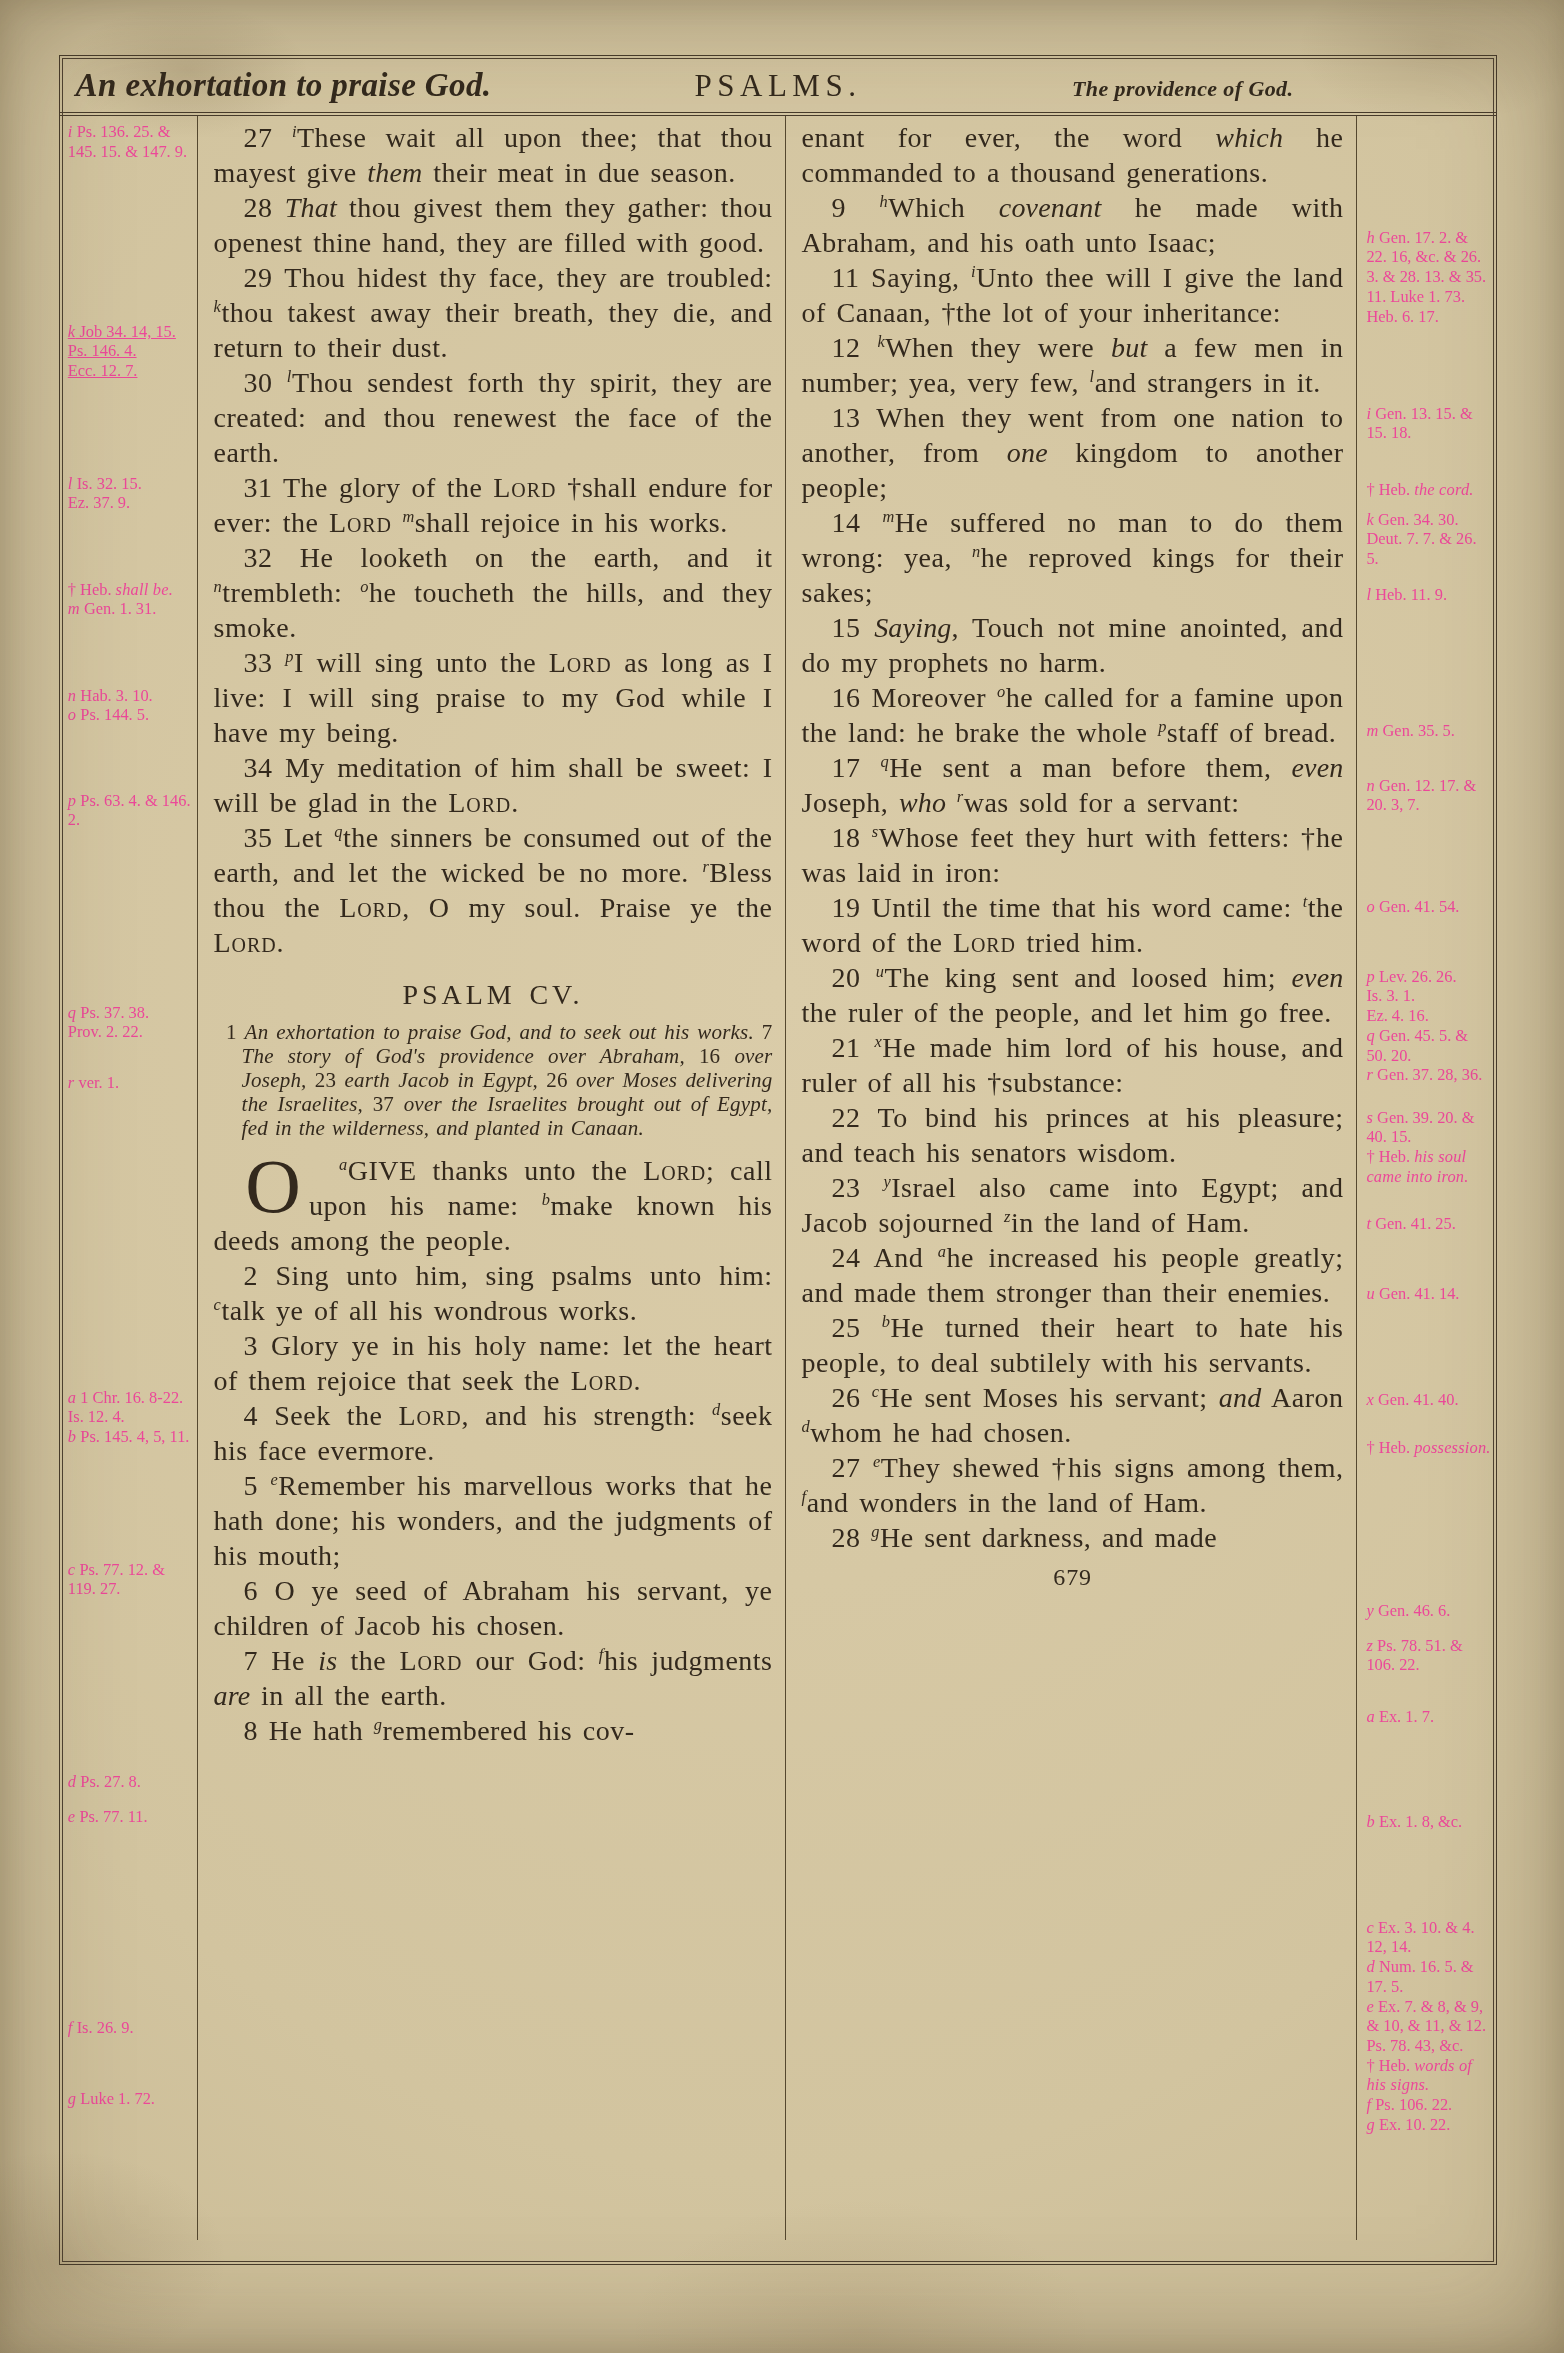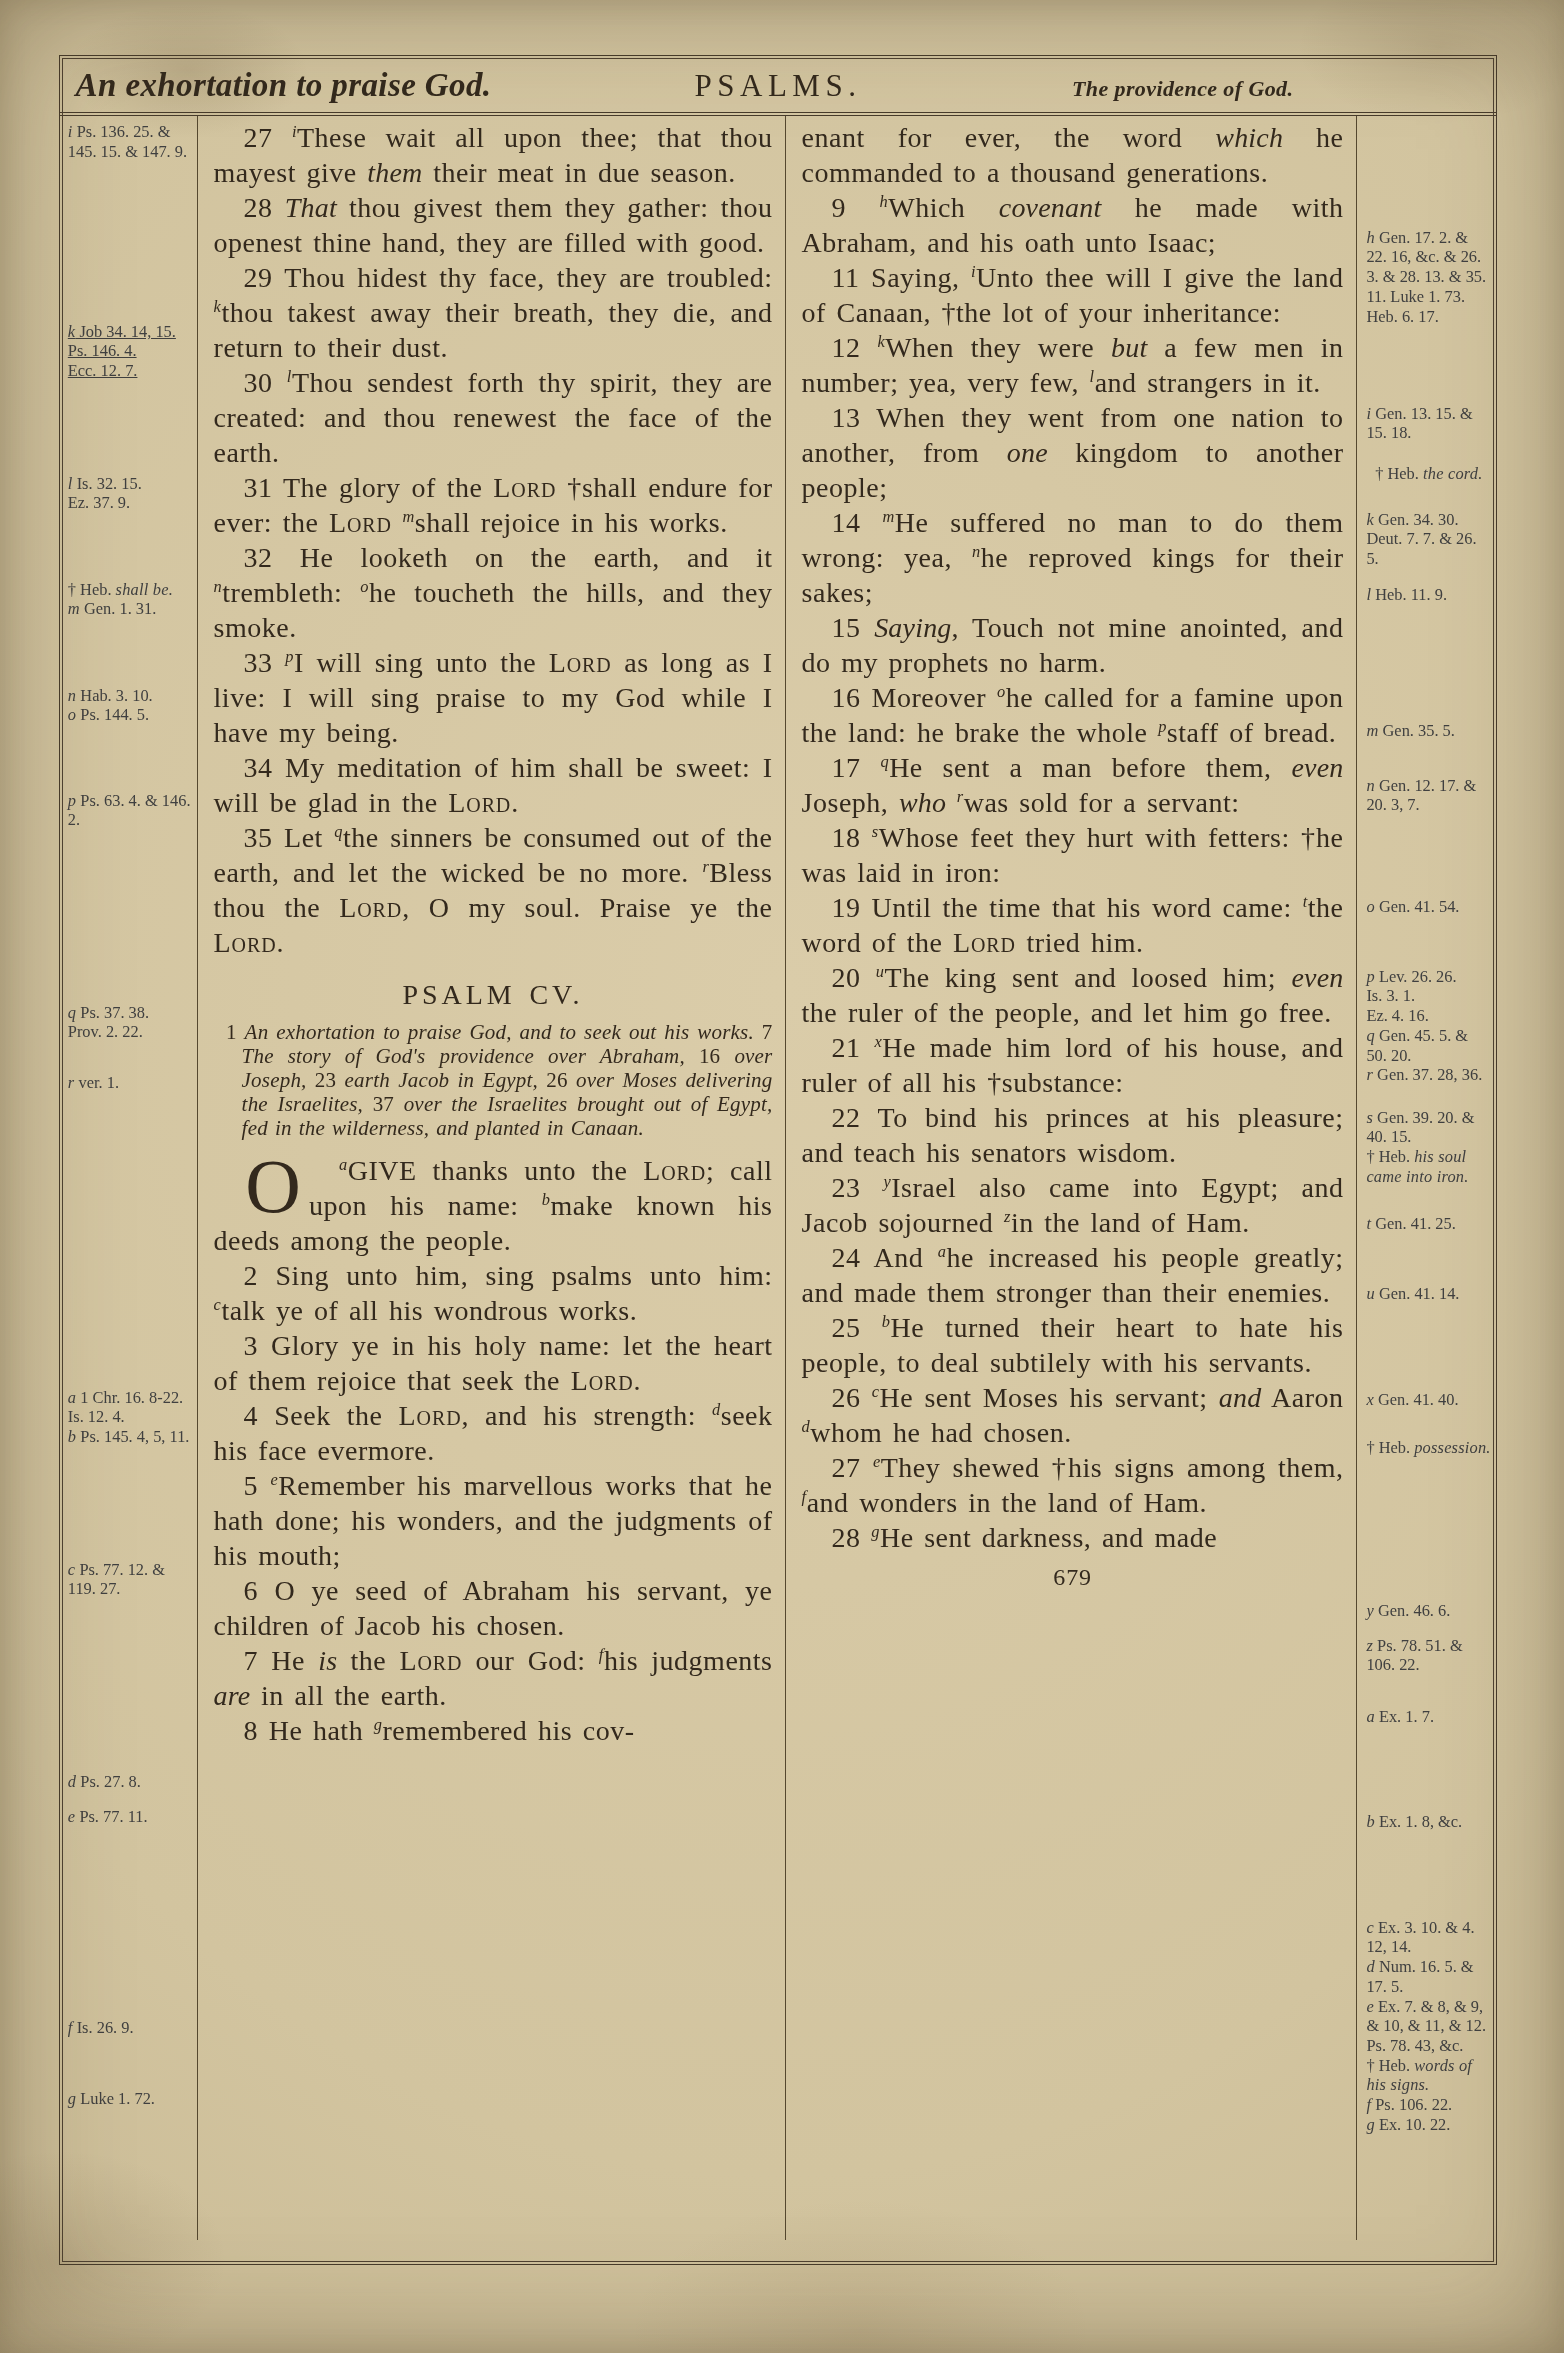--- a/index.html
+++ b/index.html
@@ -30,21 +30,21 @@
     display:grid;grid-template-columns:1fr auto 1fr;align-items:baseline;
     padding:11px 15.6px 7.8px 15.6px;border-bottom:4.7px double #473b2b;
   }
   .runhead .hl{font-style:italic;font-weight:700;font-size:33px;letter-spacing:0.4px;}
   .runhead .hc{font-size:31px;letter-spacing:5.5px;text-align:center;padding:0 23.5px;}
   .runhead .hr{font-style:italic;font-weight:700;font-size:22px;text-align:center;letter-spacing:0.4px;}
   .pagebody{
     display:grid;grid-template-columns:138px 588px 570px 1fr;
     position:relative;height:2124px;overflow:hidden;
   }
-  .mcol{position:relative;font-size:16.4px;line-height:1.2;color:#404040;}
+  .mcol{position:relative;font-size:16.4px;line-height:1.2;color:#ec4899;}
   .mcol.left{border-right:1.6px solid #55482f;}
   .mcol.right{border-left:1.6px solid #55482f;}
   .tcol{
     position:relative;
     font-size:28px;line-height:35px;text-align:justify;
     letter-spacing:0.5px;word-spacing:3.1px;
     padding:4.7px 12.5px 0 15.6px;box-sizing:border-box;overflow:hidden;
   }
   .tcol.left{border-right:1.6px solid #55482f;}
   p.verse{margin:0;text-indent:30px;}
@@ -134,21 +134,21 @@
         <p class="verse">24 And <sup class="ref">a</sup>he increased his people greatly; and made them stronger than their enemies.</p>
         <p class="verse">25 <sup class="ref">b</sup>He turned their heart to hate his people, to deal subtilely with his servants.</p>
         <p class="verse">26 <sup class="ref">c</sup>He sent Moses his servant; <i>and</i> Aaron <sup class="ref">d</sup>whom he had chosen.</p>
         <p class="verse">27 <sup class="ref">e</sup>They shewed †his signs among them, <sup class="ref">f</sup>and wonders in the land of Ham.</p>
         <p class="verse">28 <sup class="ref">g</sup>He sent darkness, and made</p>
         <div class="pageno">679</div>
       </div>
     <div class="mcol right" id="right-margin">
         <div class="note" style="top: 112px;"><i>h</i> Gen. 17. 2. &amp; 22. 16, &amp;c. &amp; 26. 3. &amp; 28. 13. &amp; 35. 11. Luke 1. 73. Heb. 6. 17.</div>
         <div class="note" style="top: 288px;"><i>i</i> Gen. 13. 15. &amp; 15. 18.</div>
-        <div class="note" style="top: 348px; text-align: center;">† Heb. <i>the cord.</i></div>
+        <div class="note" style="top: 364px;">† Heb. <i>the cord.</i></div>
         <div class="note" style="top: 394px;"><i>k</i> Gen. 34. 30. Deut. 7. 7. &amp; 26. 5.</div>
         <div class="note" style="top: 469px;"><i>l</i> Heb. 11. 9.</div>
         <div class="note" style="top: 605px;"><i>m</i> Gen. 35. 5.</div>
         <div class="note" style="top: 660px;"><i>n</i> Gen. 12. 17. &amp; 20. 3, 7.</div>
         <div class="note" style="top: 781px;"><i>o</i> Gen. 41. 54.</div>
         <div class="note" style="top: 851px;"><i>p</i> Lev. 26. 26.<br>Is. 3. 1.<br>Ez. 4. 16.<br><i>q</i> Gen. 45. 5. &amp; 50. 20.<br><i>r</i> Gen. 37. 28, 36.</div>
         <div class="note" style="top: 992px;"><i>s</i> Gen. 39. 20. &amp; 40. 15.<br>† Heb. <i>his soul came into iron.</i></div>
         <div class="note" style="top: 1098px;"><i>t</i> Gen. 41. 25.</div>
         <div class="note" style="top: 1168px;"><i>u</i> Gen. 41. 14.</div>
         <div class="note" style="top: 1274px;"><i>x</i> Gen. 41. 40.</div>

